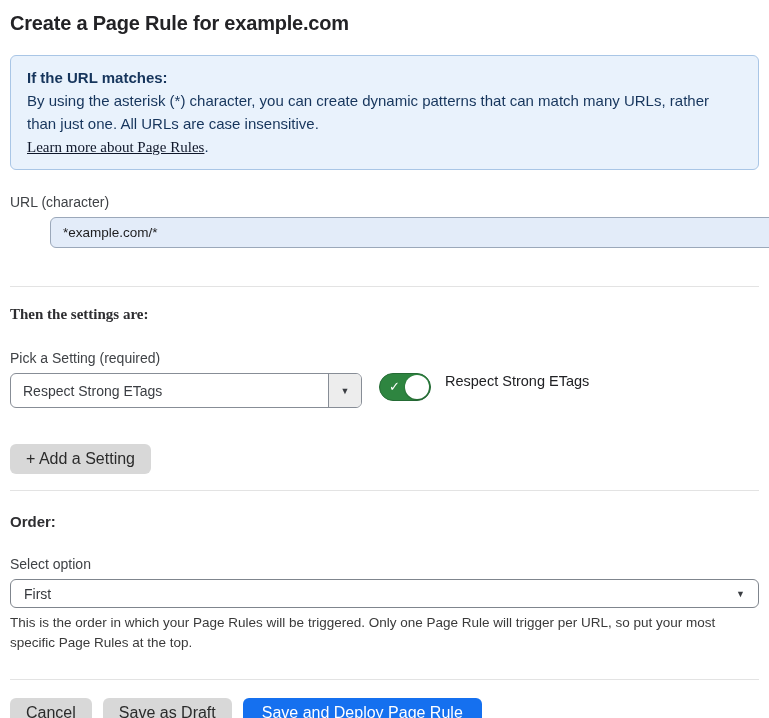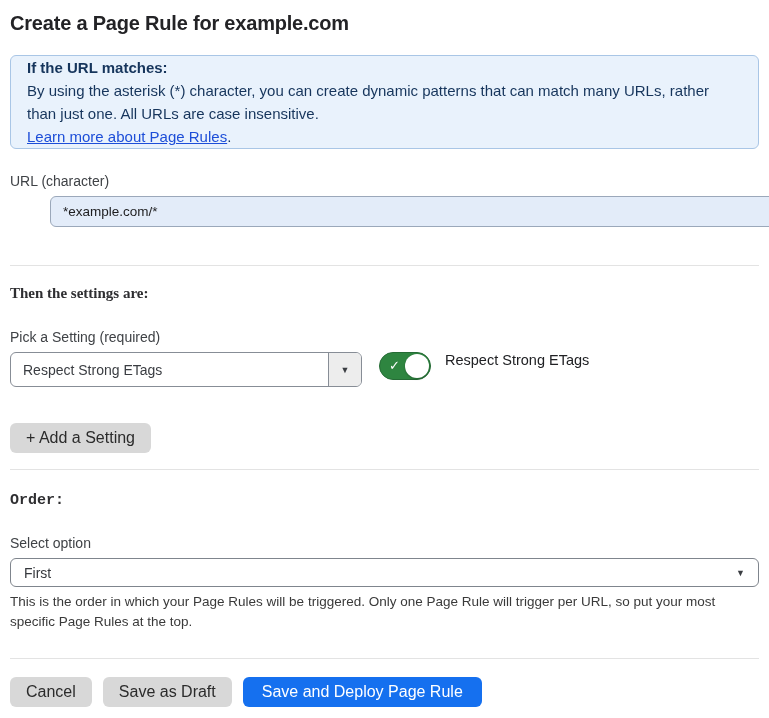--- a/index.html
+++ b/index.html
@@ -15,30 +15,31 @@
     font-weight: 700;
     color: #232326;
     margin-top: 2px;
     letter-spacing: -0.2px;
   }
   .info-box {
     margin-top: 20px;
     background: #e9f2fc;
     border: 1px solid #a9c6e6;
     border-radius: 6px;
-    padding: 0 16px;
+    padding: 10px 16px;
     font-size: 15px;
     line-height: 23px;
     color: #16355c;
   }
   .info-box .info-heading { font-weight: 700; }
   .info-box a.info-link {
-    color: #1d4ed8;
+    color: #0f172a;
     text-decoration: underline;
     cursor: pointer;
+    font-family: Liberation Serif, serif;
   }
   .field-label {
     font-size: 14px;
     color: #3f4246;
     display: block;
   }
   .url-label { margin-top: 24px; }
   .url-input {
     margin-top: 7px;
     width: 100%;
@@ -147,21 +148,21 @@
     border: none;
     border-radius: 6px;
     font-size: 16px;
     font-family: "Liberation Sans", "DejaVu Sans", sans-serif;
     cursor: pointer;
     padding: 0 16px;
   }
   .btn-gray { background: #d8d8d8; color: #2b2b2b; }
   .btn-blue { background: #1570ef; color: #ffffff; padding: 0 19px; }
   .add-setting-btn { margin-top: 36px; }
-  .order-heading { margin-top: 22px; font-family: Liberation Mono, monospace; }
+  .order-heading { margin-top: 22px; }
   .select-label { margin-top: 26px; }
   .order-select {
     margin-top: 7px;
     width: 100%;
     height: 29px;
     border: 1px solid #7f858d;
     border-radius: 6px;
     background: #ffffff;
     display: flex;
     align-items: center;

